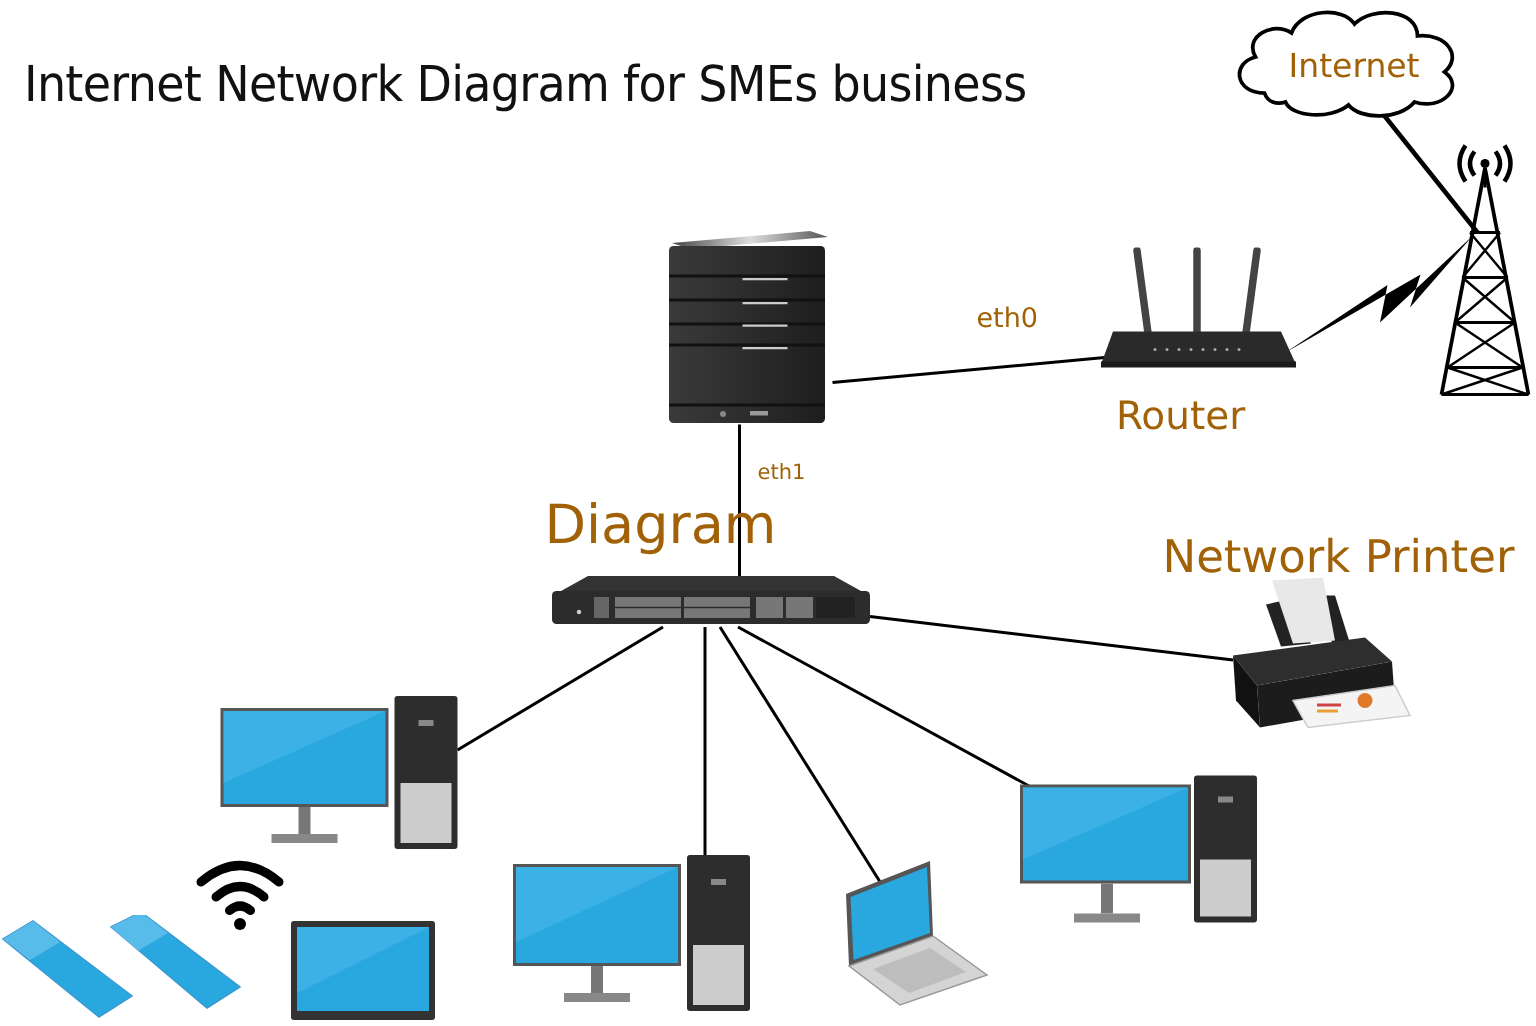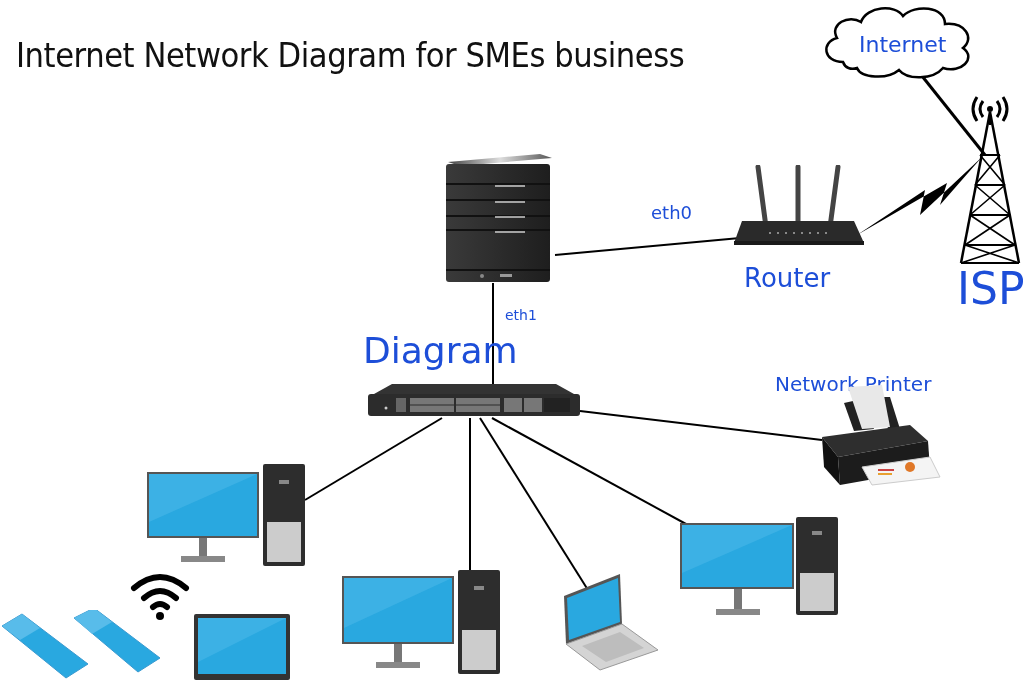--- a/index.html
+++ b/index.html
@@ -1,19 +1,19 @@
 <!DOCTYPE html>
 <html><head>
 <meta charset="utf-8">
 <style>
   html,body{margin:0;padding:0;background:#ffffff;}
   body{width:1024px;height:684px;position:relative;overflow:hidden;font-family:"DejaVu Sans",sans-serif;}
   .abs{position:absolute;}
   .title{left:16px;top:36px;font-size:33px;color:#111;letter-spacing:-0.5px;white-space:nowrap;font-family:"DejaVu Sans",sans-serif;font-weight:normal;transform:scaleX(0.93);transform-origin:left top;}
-  .lbl{color:#1d4ed8;white-space:nowrap;}
+  .lbl{color:#a16207;white-space:nowrap;}
   svg.wires{position:absolute;left:0;top:0;}
 </style>
 </head>
 <body>
 
 <div class="abs title">Internet Network Diagram for SMEs business</div>
 
 <svg class="wires" width="1024" height="684">
   <line x1="922" y1="76" x2="985" y2="155" stroke="#000" stroke-width="3"></line>
   <line x1="555" y1="255" x2="740" y2="238" stroke="#000" stroke-width="2"></line>
@@ -46,21 +46,20 @@
     <line x1="35" y1="27" x2="6" y2="178" stroke="#000" stroke-width="2.5"></line>
     <line x1="35" y1="27" x2="64" y2="178" stroke="#000" stroke-width="2.5"></line>
     <line x1="35" y1="27" x2="35" y2="40" stroke="#000" stroke-width="2"></line>
     <line x1="25" y1="70" x2="45" y2="70" stroke="#000" stroke-width="2"></line>
     <line x1="20" y1="100" x2="50" y2="100" stroke="#000" stroke-width="2"></line>
     <line x1="15" y1="130" x2="55" y2="130" stroke="#000" stroke-width="2"></line>
     <line x1="10" y1="160" x2="60" y2="160" stroke="#000" stroke-width="2"></line>
     <line x1="6" y1="178" x2="64" y2="178" stroke="#000" stroke-width="2"></line>
     <path d="M25,70 L50,100 M45,70 L20,100 M20,100 L55,130 M50,100 L15,130 M15,130 L60,160 M55,130 L10,160 M10,160 L64,178 M60,160 L6,178" stroke="#000" stroke-width="1.6" fill="none"></path>
   </svg>
-  <span class="abs lbl" style="left:2px;top:178px;font-size:44px;">ISP</span>
 </div>
 
 <div class="abs" style="left:440px;top:150px;width:115px;height:135px;">
   <svg width="115" height="135">
     <defs>
       <linearGradient id="srvtop" x1="0" x2="1">
           <stop offset="0" stop-color="#444"></stop>
           <stop offset="0.5" stop-color="#ddd"></stop>
           <stop offset="1" stop-color="#555"></stop>
         </linearGradient>
@@ -132,21 +131,21 @@
       <rect x="178" y="16" width="26" height="14"></rect>
     </g>
     <g stroke="#2c2c2c" stroke-width="1">
         <line x1="44" y1="23" x2="134" y2="23"></line>
       </g>
     <rect x="30" y="16" width="10" height="14" fill="#666"></rect>
     <circle cx="20" cy="26" r="1.5" fill="#ccc"></circle>
   </svg>
 </div>
 
-<span class="abs lbl" style="left:775px;top:354px;font-size:20px;margin-top:18px;">Network Printer</span>
+<span class="abs lbl" style="left:775px;top:354px;font-size:30px;">Network Printer</span>
 <div class="abs" style="left:818px;top:385px;width:130px;height:110px;">
   <svg width="130" height="110">
     <polygon points="26,18 44,14 56,44 36,46" fill="#222"></polygon>
     <polygon points="64,12 72,12 82,44 70,44" fill="#222"></polygon>
     <polygon points="30,2 64,0 72,42 44,44" fill="#e8e8e8"></polygon>
     <polygon points="4,52 92,40 110,56 20,72" fill="#2e2e2e"></polygon>
     <polygon points="20,72 110,56 112,84 22,100" fill="#1c1c1c"></polygon>
     <polygon points="4,52 20,72 22,100 6,82" fill="#111"></polygon>
     <polygon points="44,82 112,72 122,92 54,100" fill="#f4f4f4" stroke="#ccc"></polygon>
     <rect x="60" y="84" width="16" height="2" fill="#c44"></rect>

